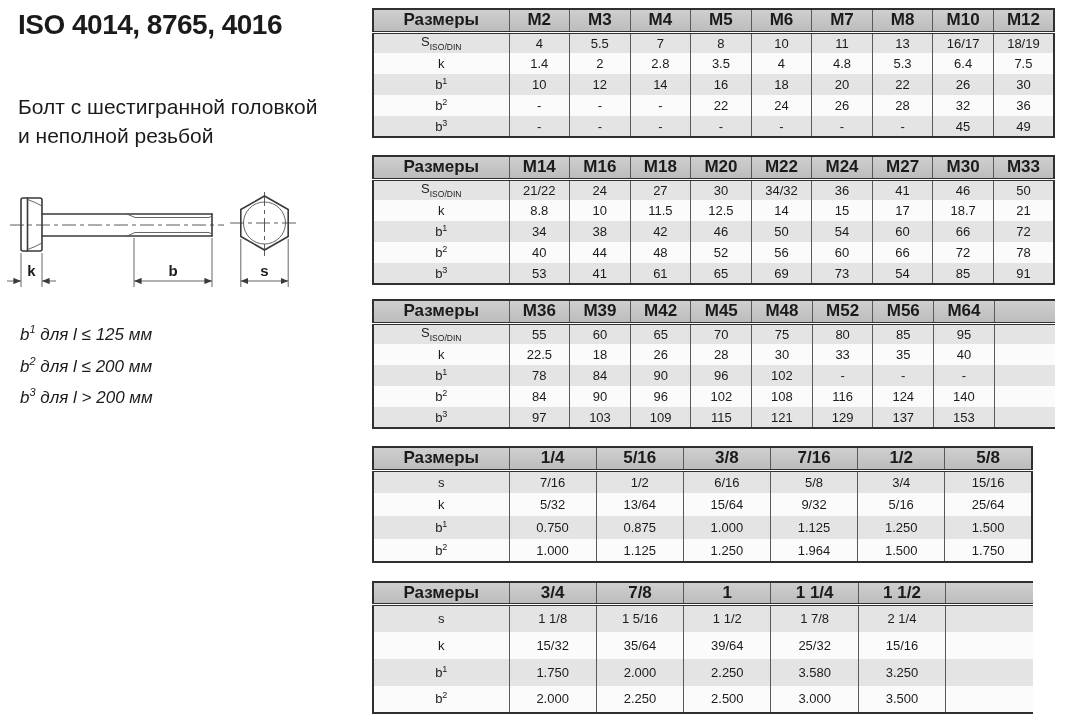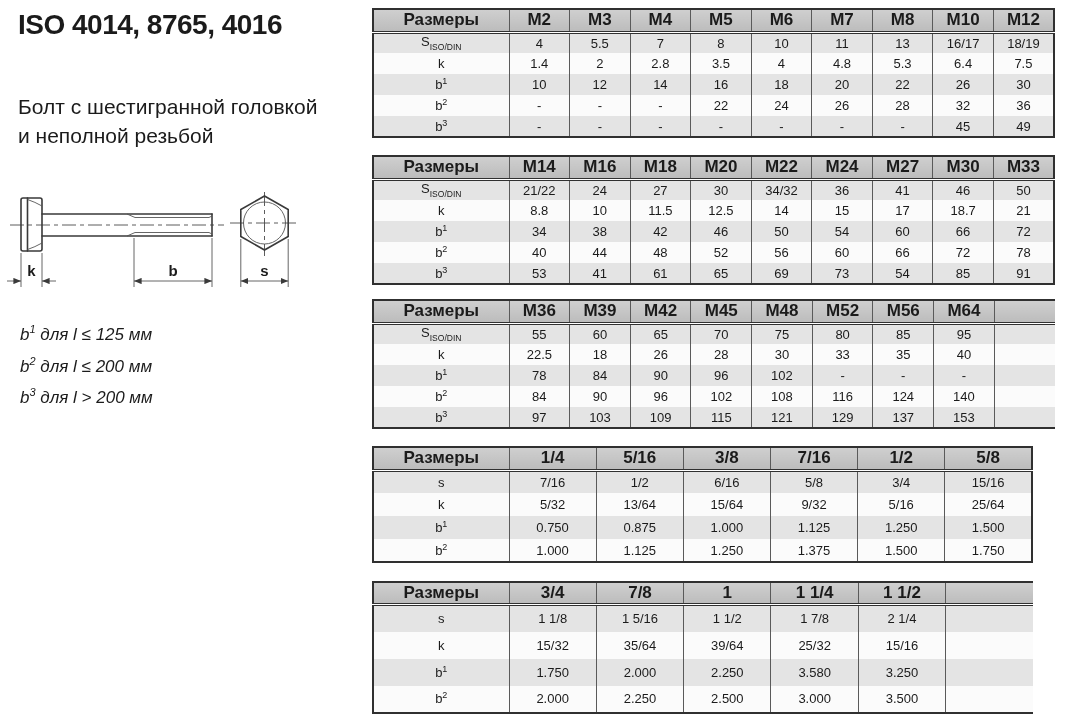--- a/index.html
+++ b/index.html
@@ -457,21 +457,21 @@
             <td>1.000</td>
             <td>1.125</td>
             <td>1.250</td>
             <td>1.500</td>
           </tr>
           <tr>
             <td><span>b</span><sup>2</sup></td>
             <td>1.000</td>
             <td>1.125</td>
             <td>1.250</td>
-            <td>1.375</td>
+            <td>1.964</td>
             <td>1.500</td>
             <td>1.750</td>
           </tr>
         </tbody>
       </table>
     </div>
   <div class="table-slot" style="left:372px;top:581px;width:661px;">
       <table class="dim-table t-c no-right">
         <colgroup>
           <col style="width: 136px;">

